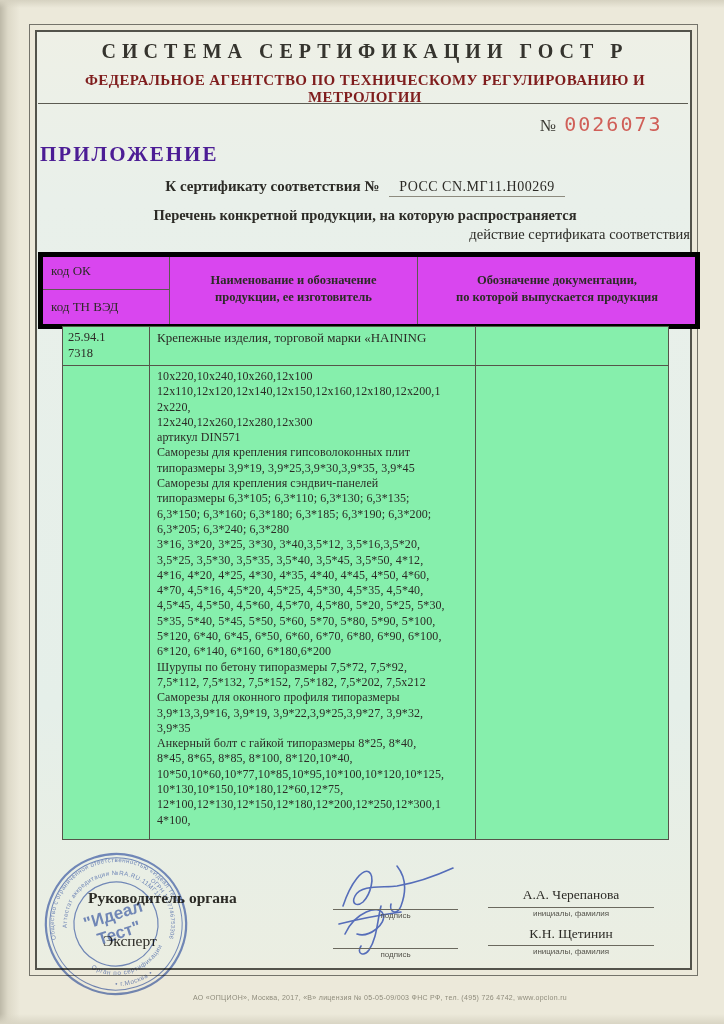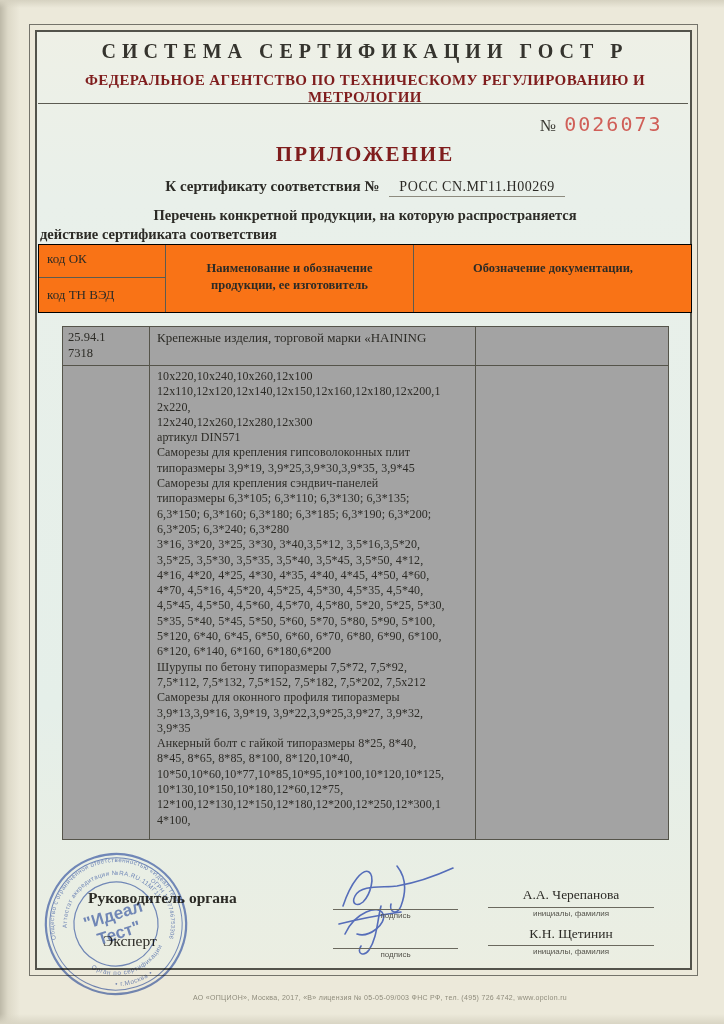--- a/index.html
+++ b/index.html
@@ -28,54 +28,54 @@
           font-size:20px; font-weight:bold; letter-spacing:6px; color:#35342e; }
   .hdr2 { position:absolute; left:40px; right:34px; top:72px; text-align:center;
           font-size:15px; font-weight:bold; letter-spacing:0.4px; color:#7f1d1d; }
   .hdr-rule { position:absolute; left:38px; width:650px; top:103px; height:1px; background:#5c5b52; }
 
   .doc-number { position:absolute; top:112px; left:540px; width:130px; white-space:nowrap; }
   .doc-number .sign   { font-size:17px; color:#3a3933; margin-right:8px; }
   .doc-number .digits { font-family:"DejaVu Sans Mono", monospace; font-size:20px;
                         letter-spacing:2px; color:#d05f58;margin-top:40px; }
 
-  .title { position:absolute; left:40px; right:34px; top:142px; text-align:center;
-           font-size:21px; font-weight:bold; letter-spacing:2px; color:#7f1d1d; }
+  .title { position:absolute; left:40px; right:34px; top:142px; text-align:left;
+           font-size:21px; font-weight:bold; letter-spacing:2px; color:#4c1d95; }
 
   .cert-line { position:absolute; left:40px; right:34px; top:178px; text-align:center;
                font-size:15px; white-space:nowrap; }
   .cert-line .lbl { font-weight:bold; }
   .cert-line .val { display:inline-block; font-size:14px; padding:0 10px 1px 10px;
                     border-bottom:1px solid #8d8b7e; margin-left:6px; letter-spacing:0.5px;text-align:center; }
 
   .subtitle1 { position:absolute; left:40px; right:34px; top:207px; text-align:center;
                font-size:14.5px; font-weight:bold; }
-  .subtitle2 { position:absolute; left:40px; right:34px; top:226px; text-align:left;
-               font-size:14.5px; font-weight:bold; }
-
-  
-  .htable { position:absolute; left:38px; top:244px; width:652px; height:67px;
-            border:1px solid #000000; background:#f97316; }
+  .subtitle2 { position:absolute; left:40px; right:34px; top:226px; text-align:right;
+               font-size:14.5px; font-weight:normal; }
+
+  
+  .htable { position:absolute; left:38px; top:252px; width:652px; height:67px;
+            border:5px solid #000000; background:#d946ef; }
   .htable .c1 { position:absolute; left:0; top:0; width:126px; height:100%;
                 border-right:1px solid #5c5b50; }
   .htable .c1t { position:absolute; left:0; top:0; width:100%; height:33px;
                  border-bottom:1px solid #5c5b50; padding:6px 0 0 8px; box-sizing:border-box;
                  font-size:13px; }
   .htable .c1b { position:absolute; left:0; top:33px; width:100%; padding:9px 0 0 8px;
                  box-sizing:border-box; font-size:13px; }
   .htable .c2 { position:absolute; left:127px; top:0; width:248px; height:100%;
                 border-right:1px solid #5c5b50; text-align:center;
                 font-size:12.5px; font-weight:bold; padding-top:15px; box-sizing:border-box; }
   .htable .c3 { position:absolute; left:376px; top:0; right:0; height:100%;
                 text-align:center; font-size:12.5px; font-weight:bold; padding-top:15px; box-sizing:border-box; }
   .htable .ln { line-height:17px; }
 
   
   .ctable { position:absolute; left:62px; top:326px; width:607px; height:514px;
-            border:1px solid #55544a; background:#a3a3a3; box-sizing:border-box; }
+            border:1px solid #55544a; background:#86efac; box-sizing:border-box; }
   .ctable .v1 { position:absolute; left:86px; top:0; width:1px; height:100%; background:#55544a; }
   .ctable .v2 { position:absolute; left:412px; top:0; width:1px; height:100%; background:#55544a; }
   .ctable .h1 { position:absolute; left:0; top:38px; width:100%; height:1px; background:#55544a; }
   .ctable .codes { position:absolute; left:0; top:0; width:86px; padding:2px 0 0 5px;
                    box-sizing:border-box; font-size:12.5px; line-height:16px; }
   .ctable .brand { position:absolute; left:87px; top:0; width:325px; padding:2px 0 0 7px;
                    box-sizing:border-box; font-size:13px; line-height:17px; white-space:nowrap; }
   .ctable .bodytxt { position:absolute; left:87px; top:40px; width:325px; bottom:0;
                      padding:2px 0 0 7px; box-sizing:border-box; overflow:hidden; }
   .ctable .bodytxt div { font-size:12px; line-height:15.3px; white-space:nowrap; letter-spacing:0.1px; }
@@ -138,20 +138,21 @@
     <div class="c1">
       <div class="c1t">код ОК</div>
       <div class="c1b">код ТН ВЭД</div>
     </div>
     <div class="c2">
       <div class="ln">Наименование и обозначение</div>
       <div class="ln">продукции, ее изготовитель</div>
     </div>
     <div class="c3">
       <div class="ln">Обозначение документации,</div>
+      <div class="ln">по которой выпускается продукция</div>
     </div>
   </div>
 
   <div class="ctable">
     <div class="v1"></div>
     <div class="v2"></div>
     <div class="h1"></div>
     <div class="codes">
       <div>25.94.1</div>
       <div>7318</div>

